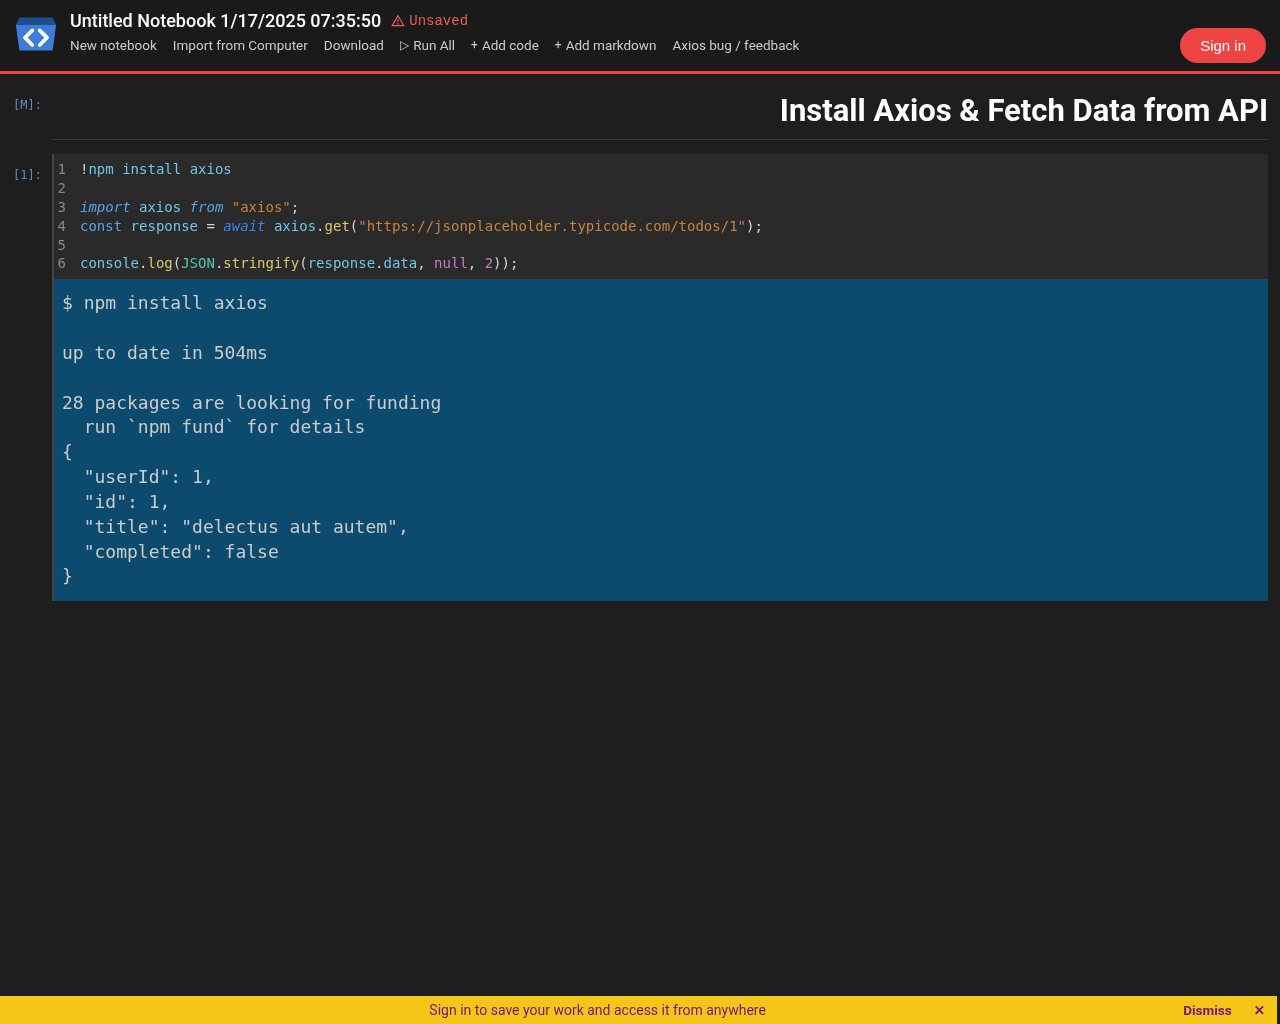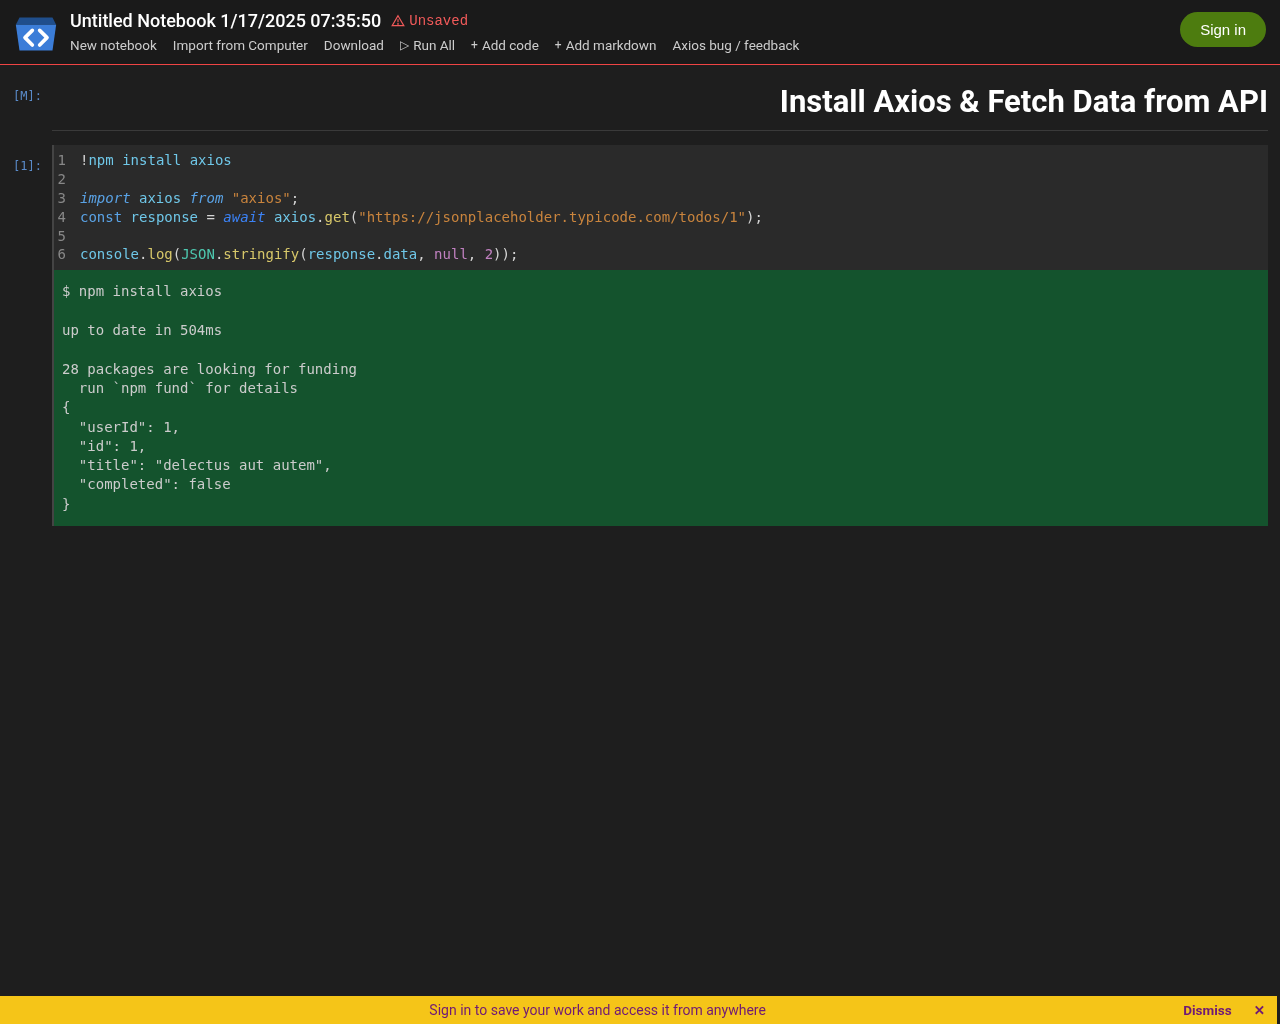--- a/index.html
+++ b/index.html
@@ -10,21 +10,21 @@
     width: 1280px;
     height: 1024px;
     overflow: hidden;
     position: relative;
   }
   .header {
     background: #1a1a1a;
     padding: 10px 14px 8px 14px;
     display: flex;
     align-items: flex-start;
-    border-bottom: 1px solid #ef4444;
+    border-bottom: 3px solid #ef4444;
   }
   .logo {
     width: 44px;
     height: 44px;
     margin-right: 12px;
     margin-top: 2px;
     flex-shrink: 0;
   }
   .header-main { flex: 1; }
   .title-row {
@@ -52,28 +52,28 @@
   }
   .menu-item {
     font-size: 13.5px;
     color: #ccc;
     cursor: pointer;
     display: flex;
     align-items: center;
   }
   .menu-item .glyph { margin-right: 4px; font-size: 12px; }
   .signin-btn {
-    background: #4d7c0f;
+    background: #ef4444;
     color: #fff;
     border: none;
     border-radius: 20px;
     padding: 9px 20px;
     font-size: 15px;
     cursor: pointer;
-    margin-top: 2px;
+    margin-top: 18px;
   }
   .content {
     padding-top: 10px;
   }
   .cell {
     display: flex;
     width: 100%;
   }
   .gutter {
     width: 52px;
@@ -112,25 +112,25 @@
     white-space: pre;
   }
   .lineno {
     width: 26px;
     text-align: right;
     color: #888;
     padding-right: 14px;
     user-select: none;
   }
   .output-block {
-    background: #14532d;
+    background: #0c4a6e;
     border-left: 2px solid #444;
     padding: 12px 10px 12px 8px;
     font-family: Menlo, Consolas, monospace;
-    font-size: 14px;
+    font-size: 18px;
     line-height: 1.38;
     color: #ccc;
     white-space: pre;
   }
   
   .tok-var { color: #6fc7e8; }
   .tok-kw  { color: #5aa3e6; font-style: italic; }
   .tok-kw2 { color: #5aa3e6; }
   .tok-str { color: #c9843d; }
   .tok-call{ color: #d8c86a; }

